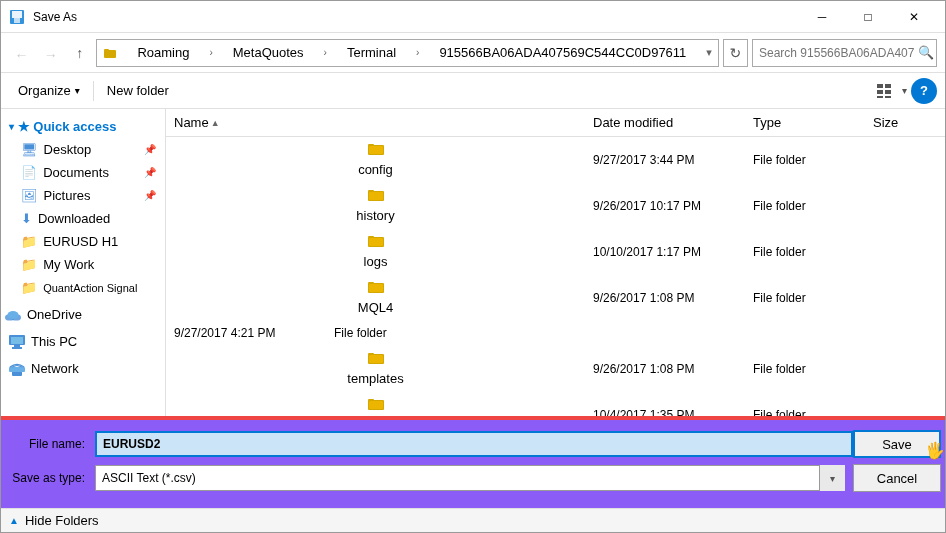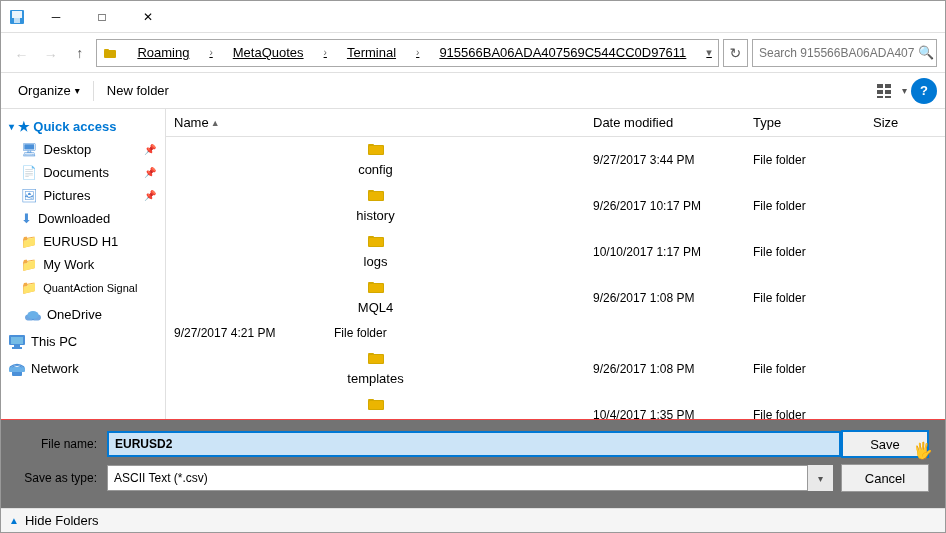--- a/index.html
+++ b/index.html
@@ -59,21 +59,20 @@
       flex: 1;
       height: 28px;
       border: 1px solid #aaa;
       display: flex;
       align-items: center;
       padding: 0 6px;
       background: #fff;
       gap: 20px;
       font-size: 12px;
       cursor: pointer;
-      text-decoration: underline;
     }
     .path-segment { color: #000; }
     .path-arrow { color: #666; font-size: 10px; }
     .path-dropdown { color: #666; margin-left: auto; font-size: 11px; }
     .refresh-btn {
       width: 26px; height: 28px;
       border: 1px solid #aaa; background: #fff; cursor: pointer;
       display: flex; align-items: center; justify-content: center;
       font-size: 14px; color: #555;
     }
@@ -204,23 +203,23 @@
       text-overflow: ellipsis;
       flex-direction: column;
     }
     .file-cell.col-name { flex: 1; min-width: 200px; display: flex; align-items: center; gap: 6px; }
     .file-cell.col-date { width: 160px; }
     .file-cell.col-type { width: 120px; }
     .file-cell.col-size { width: 80px; }
 
     
     .bottom-panel {
-      border-top: 1px solid #ef4444;
-      background: #737373;
-      padding: 10px 16px;
+      border-top: 4px solid #ef4444;
+      background: #8b5cf6;
+      padding: 10px 4px;
       flex-shrink: 0;
     }
     .form-row {
       display: flex;
       align-items: center;
       margin-bottom: 6px;
     }
     .form-label {
       width: 90px;
       text-align: right;
@@ -311,20 +310,21 @@
 <div class="dialog">
 
   <div class="title-bar">
     <div class="title-bar-icon">
       <svg width="16" height="16" viewBox="0 0 16 16">
         <rect x="1" y="1" width="14" height="14" rx="1" fill="#0078d4" opacity="0.8"></rect>
         <rect x="3" y="2" width="10" height="7" fill="#fff" opacity="0.9"></rect>
         <rect x="5" y="9" width="6" height="5" fill="#fff" opacity="0.7"></rect>
       </svg>
     </div>
+    <span class="title-bar-text">Save As</span>
     <div class="title-bar-buttons">
       <button class="title-btn">─</button>
       <button class="title-btn">□</button>
       <button class="title-btn close">✕</button>
     </div>
   </div>
 
   <div class="address-bar">
     <button class="nav-btn disabled">←</button>
     <button class="nav-btn disabled">→</button>
@@ -410,21 +410,21 @@
           <span style="color:#d4a800; font-size:13px;">📁</span>
           <span>My Work</span>
         </div>
         <div class="sidebar-item">
           <span style="color:#d4a800; font-size:13px;">📁</span>
           <span style="font-size:11px;">QuantAction Signal</span>
         </div>
       </div>
 
       <div class="sidebar-section">
-        <div class="sidebar-item" style="padding-left: 24px;">
+        <div class="sidebar-item" style="padding-left: 4px;">
           <svg width="16" height="14" viewBox="0 0 20 14">
             <ellipse cx="6" cy="10" rx="6" ry="4" fill="#4a90d9" opacity="0.8"></ellipse>
             <ellipse cx="14" cy="10" rx="6" ry="4" fill="#4a90d9" opacity="0.8"></ellipse>
             <ellipse cx="10" cy="7" rx="7" ry="5" fill="#6ab0e8"></ellipse>
           </svg>
           <span>OneDrive</span>
         </div>
       </div>
 
       <div class="sidebar-section">

